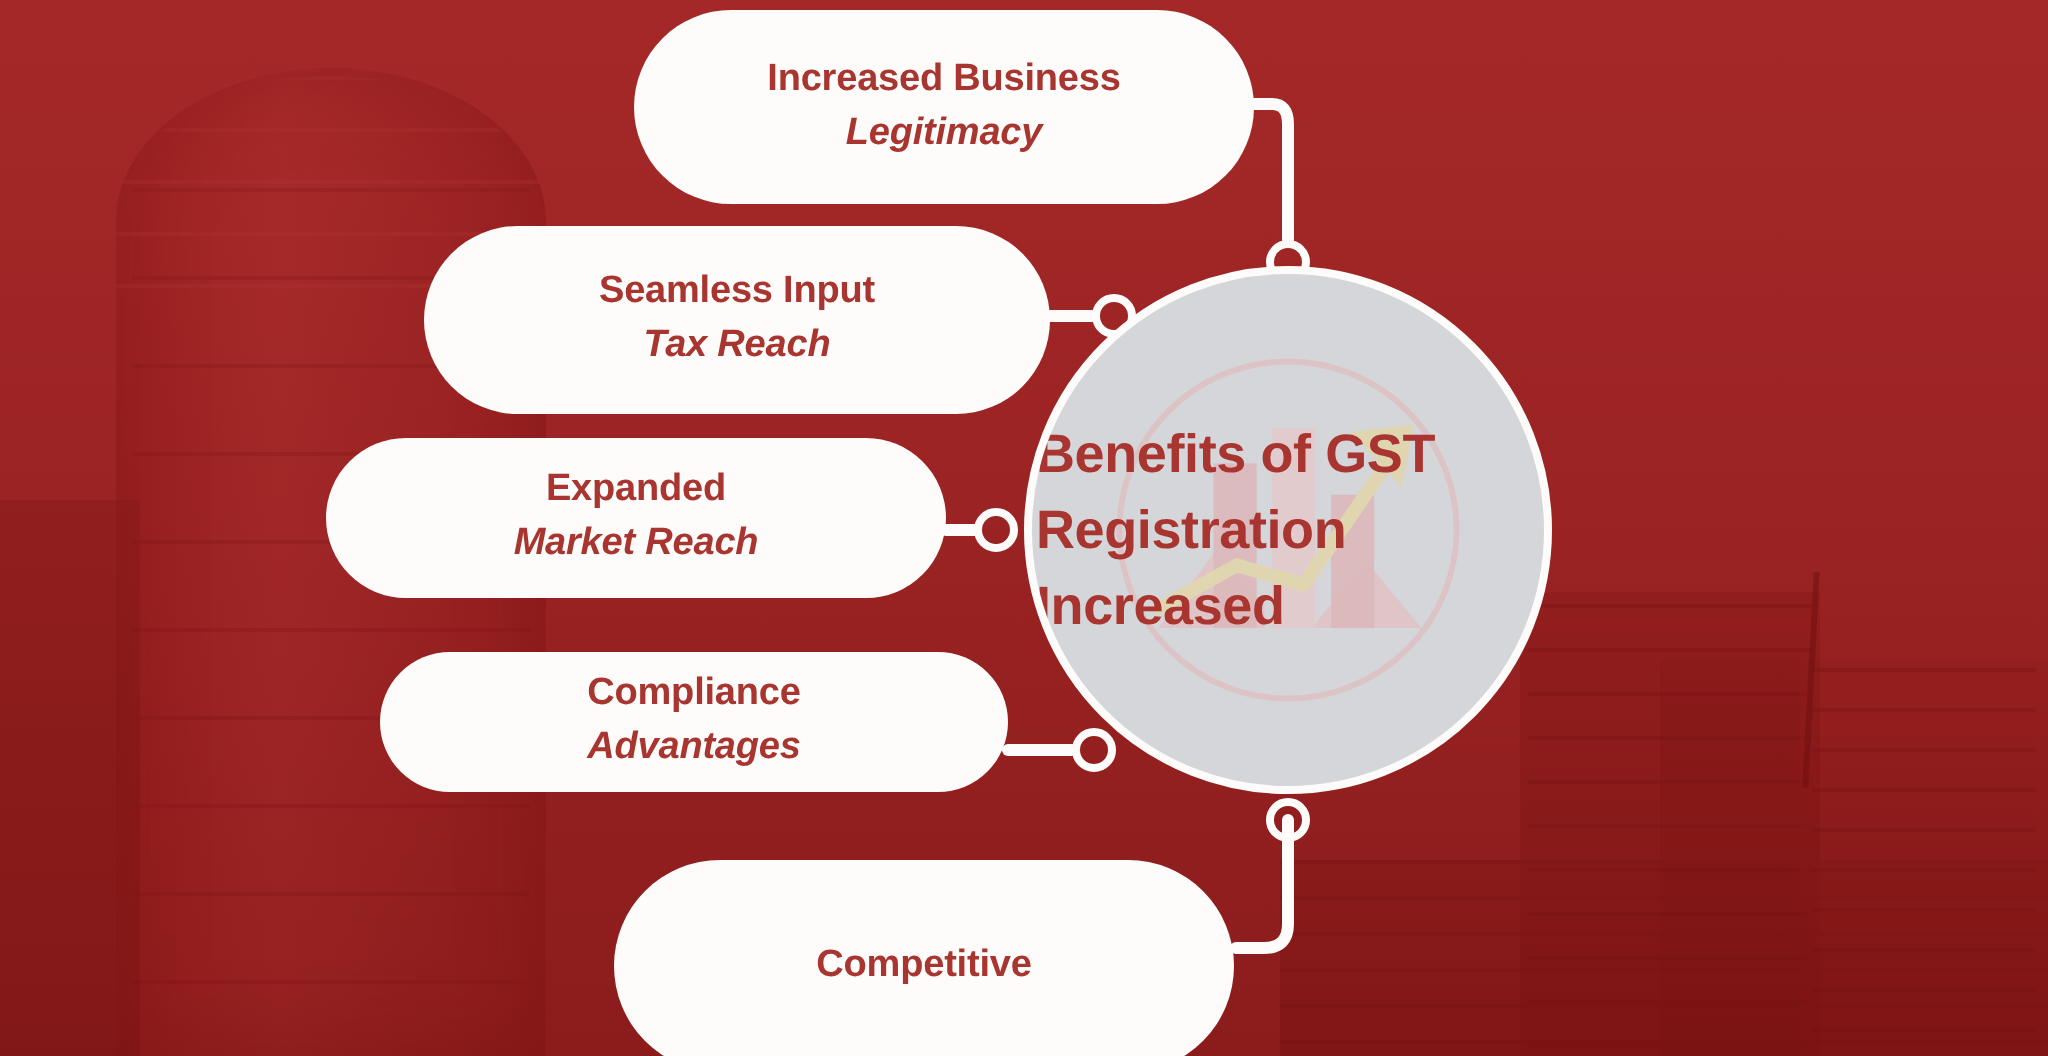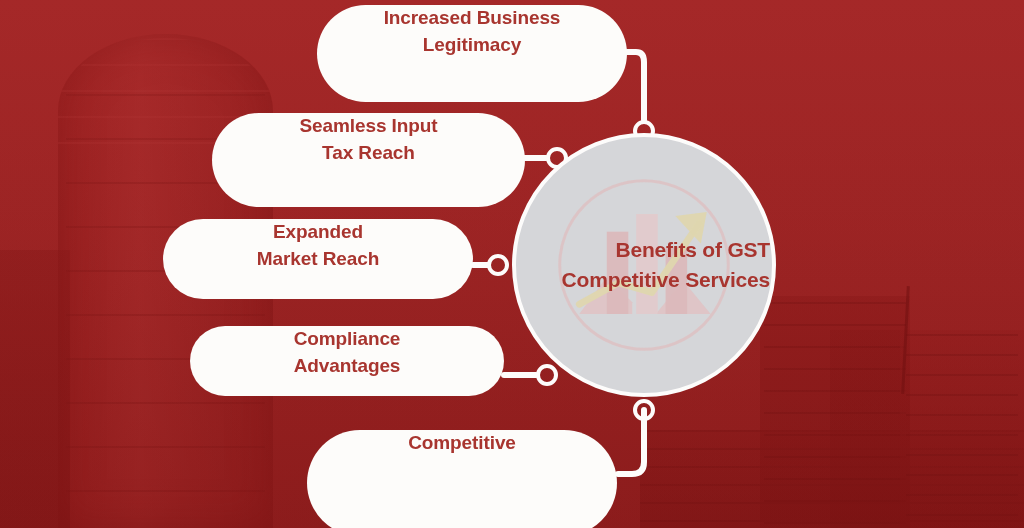--- a/index.html
+++ b/index.html
@@ -183,46 +183,47 @@
     top: 50%;
     width: 196px;
     height: 196px;
     transform: translate(-50%, -50%);
     opacity: .55;
   }
   .hub-title {
     position: relative;
     z-index: 2;
     width: 252px;
-    text-align: right;
+    text-align: left;
     color: #a8352f;
-    font-size: 21px;
+    font-size: 27px;
     font-weight: 700;
     line-height: 1.42;
     letter-spacing: -0.2px;
   }
   .hub-title .l2 { display: block; }
 
   
   .pill {
     position: absolute;
     background: #fdfcfa;
     border-radius: 999px;
     display: flex;
+    align-items: center;
     justify-content: center;
     box-sizing: border-box;
     color: #a8352f;
     font-size: 19px;
     font-weight: 700;
     line-height: 1.42;
     text-align: center;
     letter-spacing: -0.1px;
     padding: 0 22px;
   }
-  .pill .l2 { display: block; }
+  .pill .l2 { display: block; font-style: italic; }
 
   .pill-1 { left: 317px; top: 5px;   width: 310px; height: 97px; }
   .pill-2 { left: 212px; top: 113px; width: 313px; height: 94px; }
   .pill-3 { left: 163px; top: 219px; width: 310px; height: 80px; }
   .pill-4 { left: 190px; top: 326px; width: 314px; height: 70px; }
   .pill-5 { left: 307px; top: 430px; width: 310px; height: 106px; }
 
   
   .node-ring {
     position: absolute;
@@ -273,21 +274,21 @@
       <path d="M34,150 L62,112 L88,138 L88,150 Z" fill="#e8b4b4" opacity="0.9"></path>
       <path d="M112,150 L140,116 L168,150 Z" fill="#e8b4b4" opacity="0.9"></path>
       <rect x="62" y="66" width="22" height="84" fill="#e2a3a3" opacity="0.95"></rect>
       <rect x="92" y="48" width="22" height="102" fill="#edc2c2" opacity="0.95"></rect>
       <rect x="122" y="82" width="22" height="68" fill="#e2a3a3" opacity="0.95"></rect>
       <path d="M34,140 L74,118 L108,128 L156,58" fill="none" stroke="#e8d88c" stroke-width="7" stroke-linecap="round" stroke-linejoin="round" opacity="0.95"></path>
       <path d="M132,50 L164,46 L158,78 Z" fill="#e8d88c" opacity="0.95"></path>
     </svg>
     <div class="hub-title">
       <span>Benefits of GST</span>
-      <span class="l2">Competitive Services</span>
+      <span class="l2">Registration Increased</span>
     </div>
   </div>
 
   <div class="pill pill-1">
     <span>
       <span>Increased Business</span>
       <span class="l2">Legitimacy</span>
     </span>
   </div>
 

